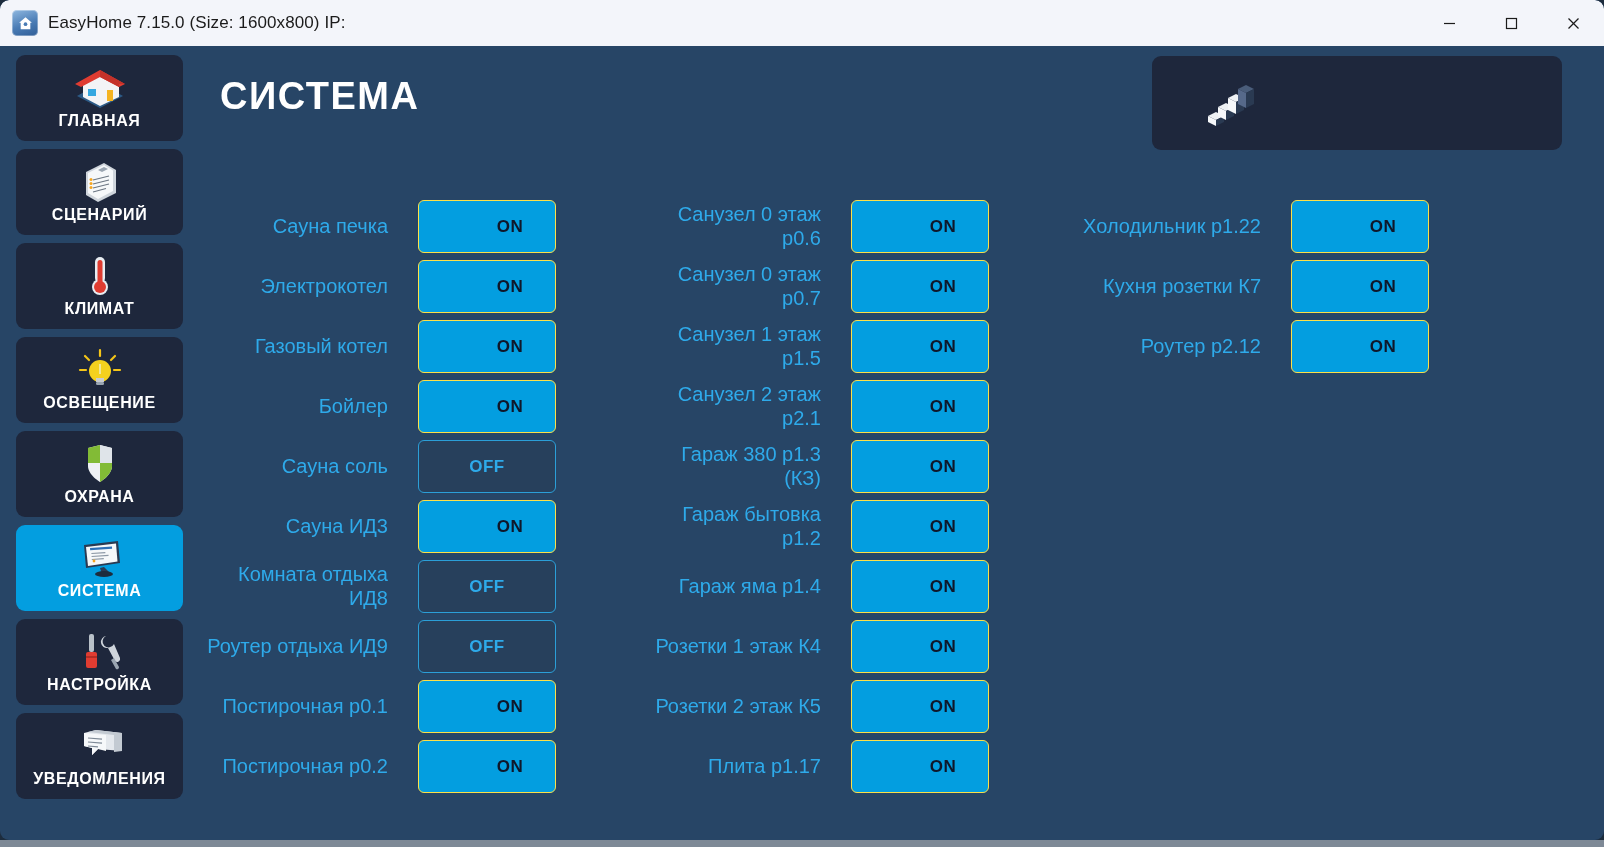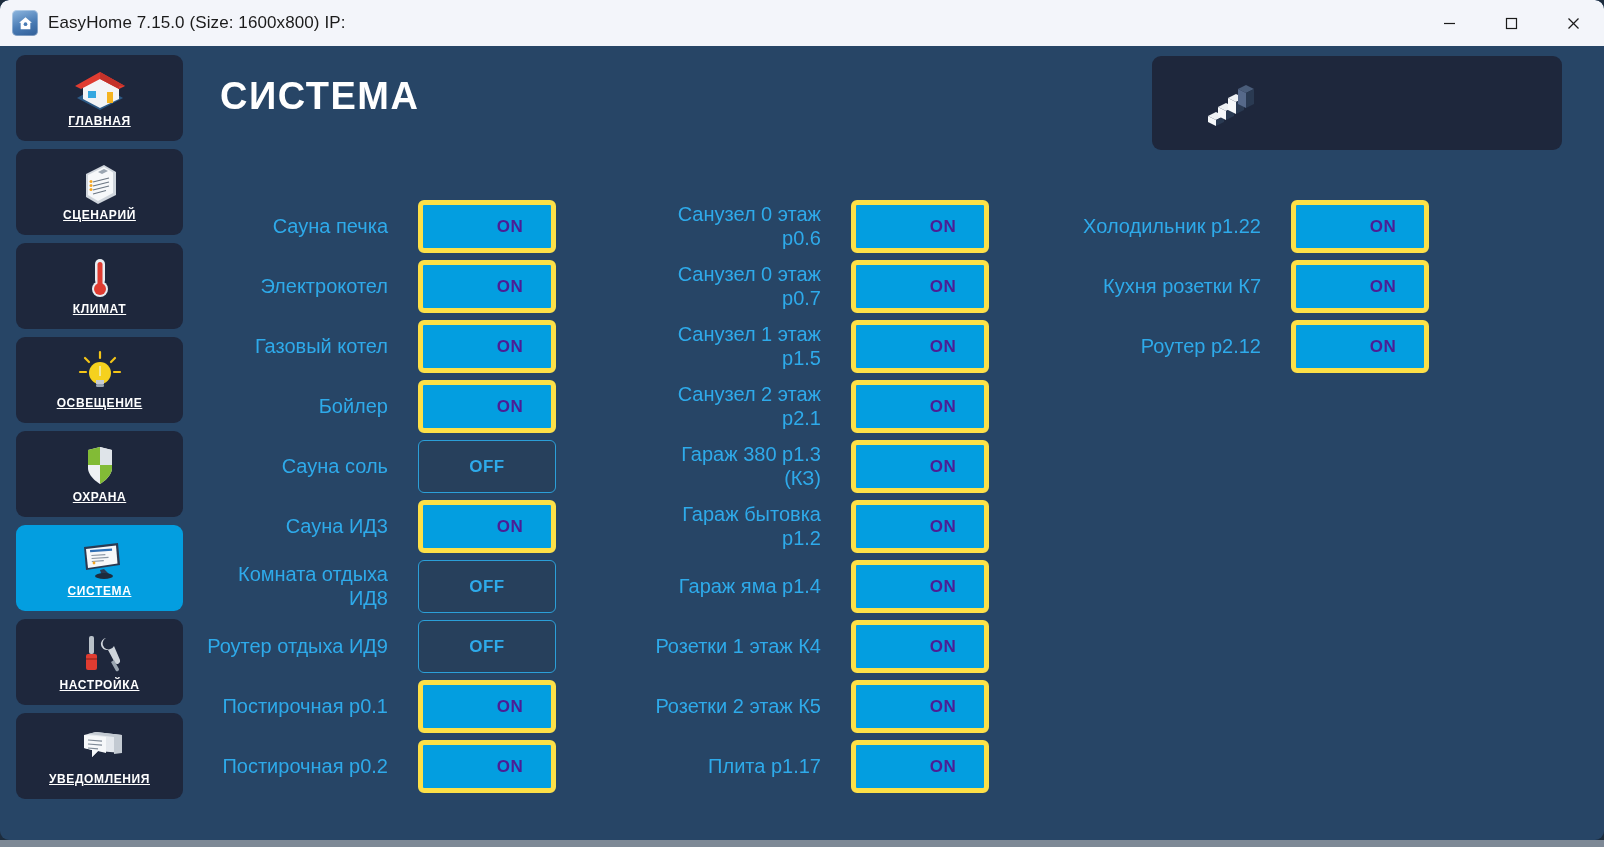--- a/index.html
+++ b/index.html
@@ -93,27 +93,26 @@
     user-select: none;
   }
   .side-item.active { background: #039ee0; }
   .side-icon {
     height: 46px;
     display: flex;
     align-items: center;
     justify-content: center;
   }
   .side-label {
-    font-size: 12px;
+    font-size: 16px;
     font-weight: bold;
     color: #ffffff;
     letter-spacing: .6px;
     line-height: 1;
     padding-bottom: 2px;
-    text-decoration: underline;
   }
   
   #content {
     position: absolute;
     left: 196px;
     top: 50px;
     right: 12px;
     bottom: 10px;
   }
   #page-title {
@@ -183,22 +182,22 @@
     font-size: 17px;
     font-weight: bold;
     letter-spacing: .5px;
     cursor: pointer;
     user-select: none;
     flex: none;
     box-sizing: border-box;
   }
   .toggle-btn.on {
     background: #039ee0;
-    color: #4c1d95;
-    border: 5px solid #fde047;
+    color: #0f172a;
+    border: 1px solid #fde047;
     padding-left: 46px;
   }
   .toggle-btn.off {
     background: #27405c;
     color: #2eaaea;
     border: 1.5px solid #2b9fd8;
   }
   #bottom-strip {
     position: absolute;
     left: 0;

